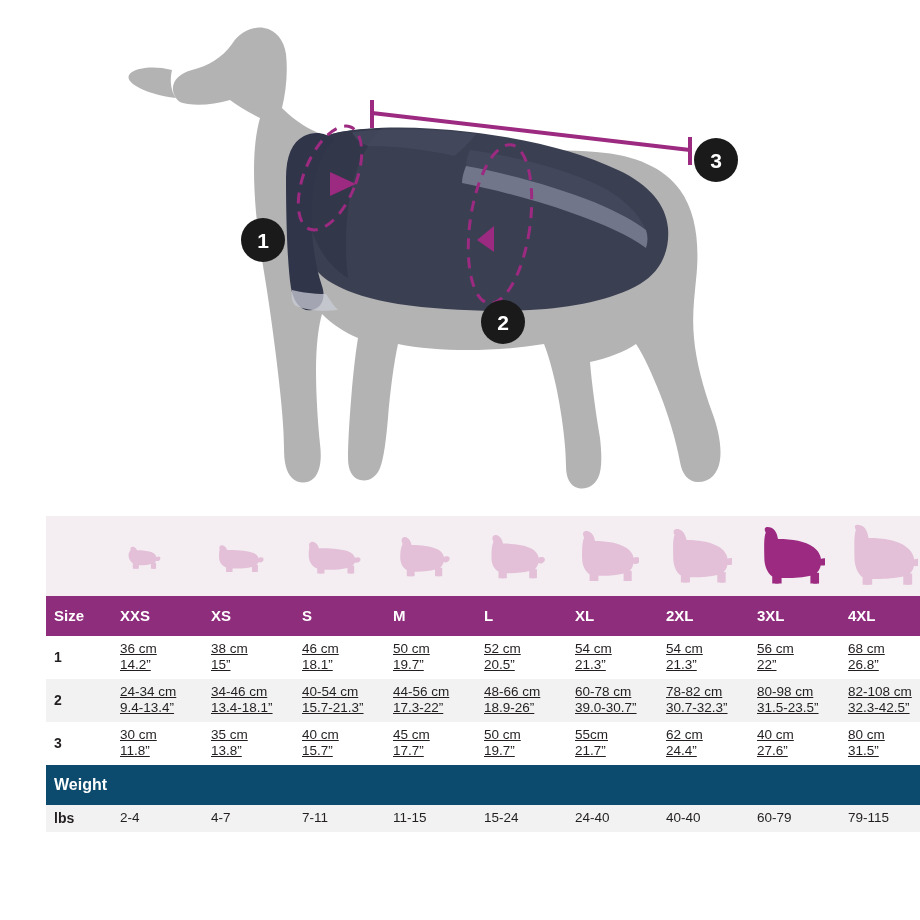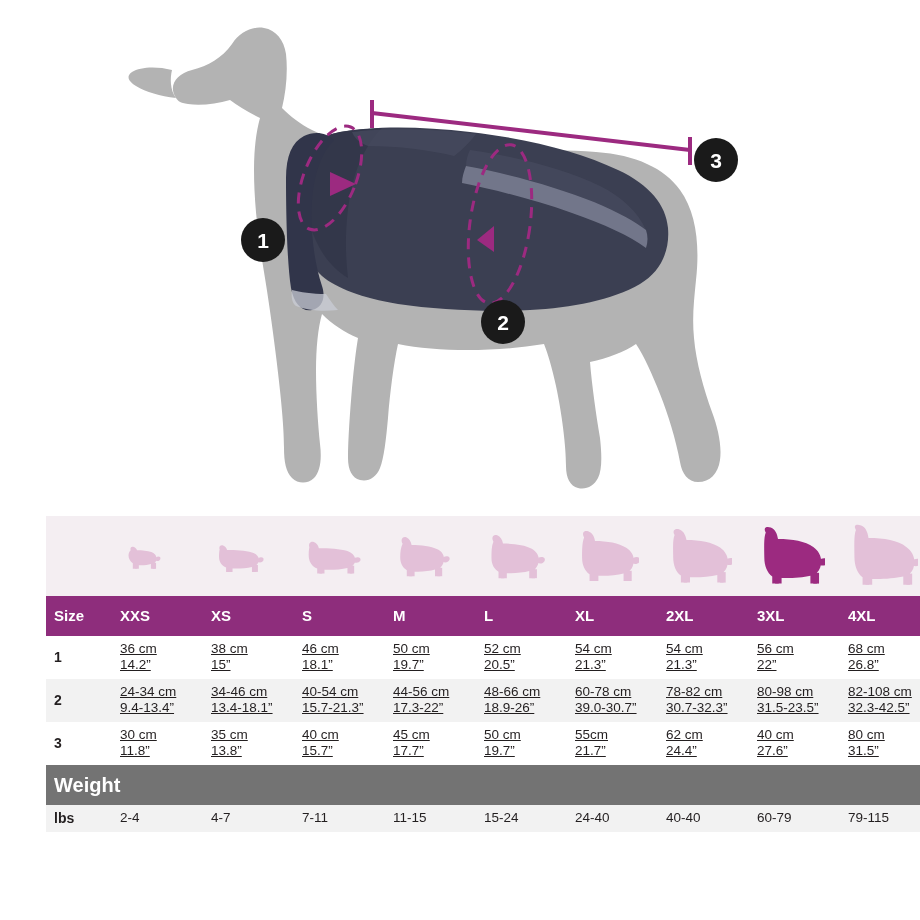--- a/index.html
+++ b/index.html
@@ -33,21 +33,21 @@
   }
   .row-icons td{background:#f4eef2;height:70px;padding:0;}
   .row-icons td.lbl{background:#f4eef2;}
   .row-head td{
     background:#8e2d7c;color:#ffffff;font-weight:bold;font-size:15px;
     height:30px;
   }
   .row-white td{background:#ffffff;}
   .row-grey td{background:#f2f2f2;}
   .row-weight td{
-    background:#737373;color:#ffffff;font-weight:bold;font-size:20px;height:30px;
+    background:#0c4a6e;color:#ffffff;font-weight:bold;font-size:16px;height:30px;
   }
   .col-label{width:66px;font-weight:bold;}
   .row-white td.col-label,.row-grey td.col-label{font-weight:bold;font-size:14px;}
   .cell-2line{white-space:pre-line;text-decoration:underline;}
   .icon-cell{text-align:left;padding-left:8px;}
   .icon-cell svg{display:block;}
 </style>
 </head>
 <body>
 

